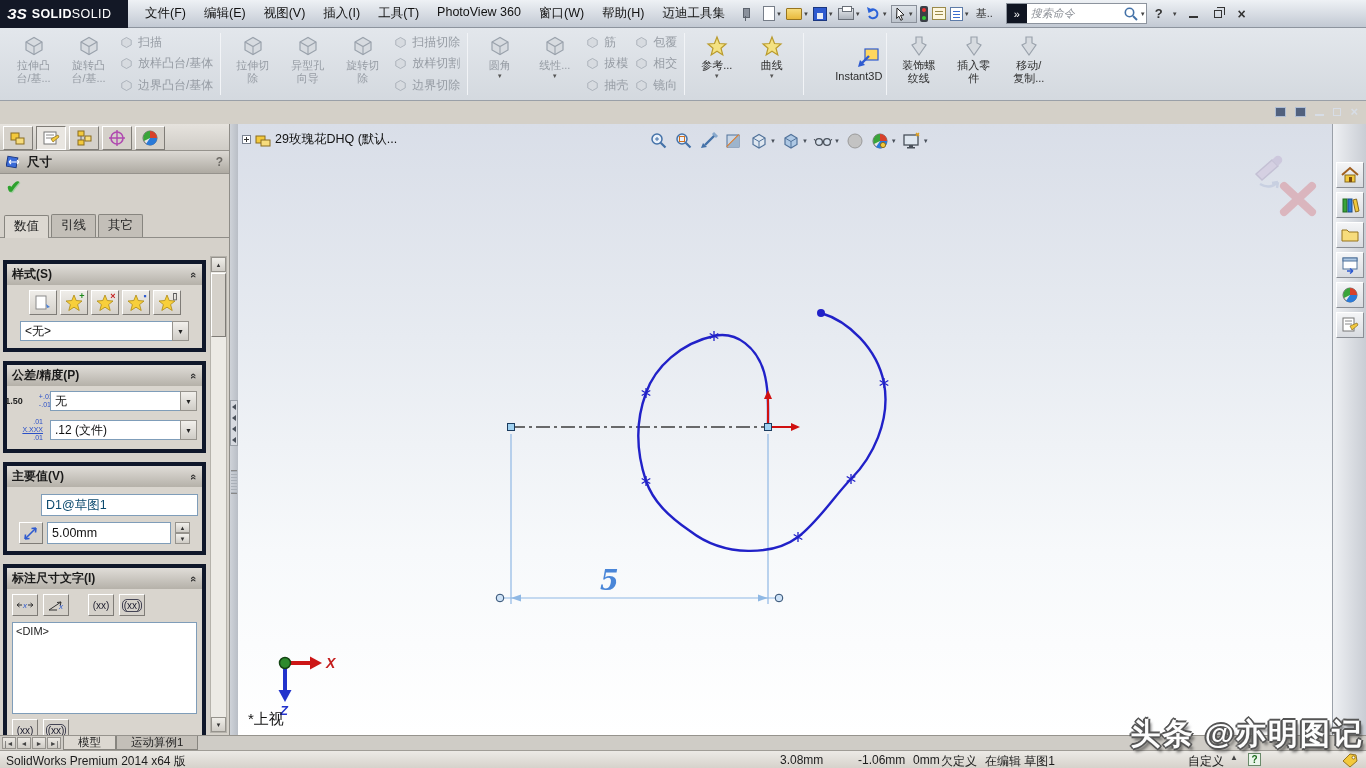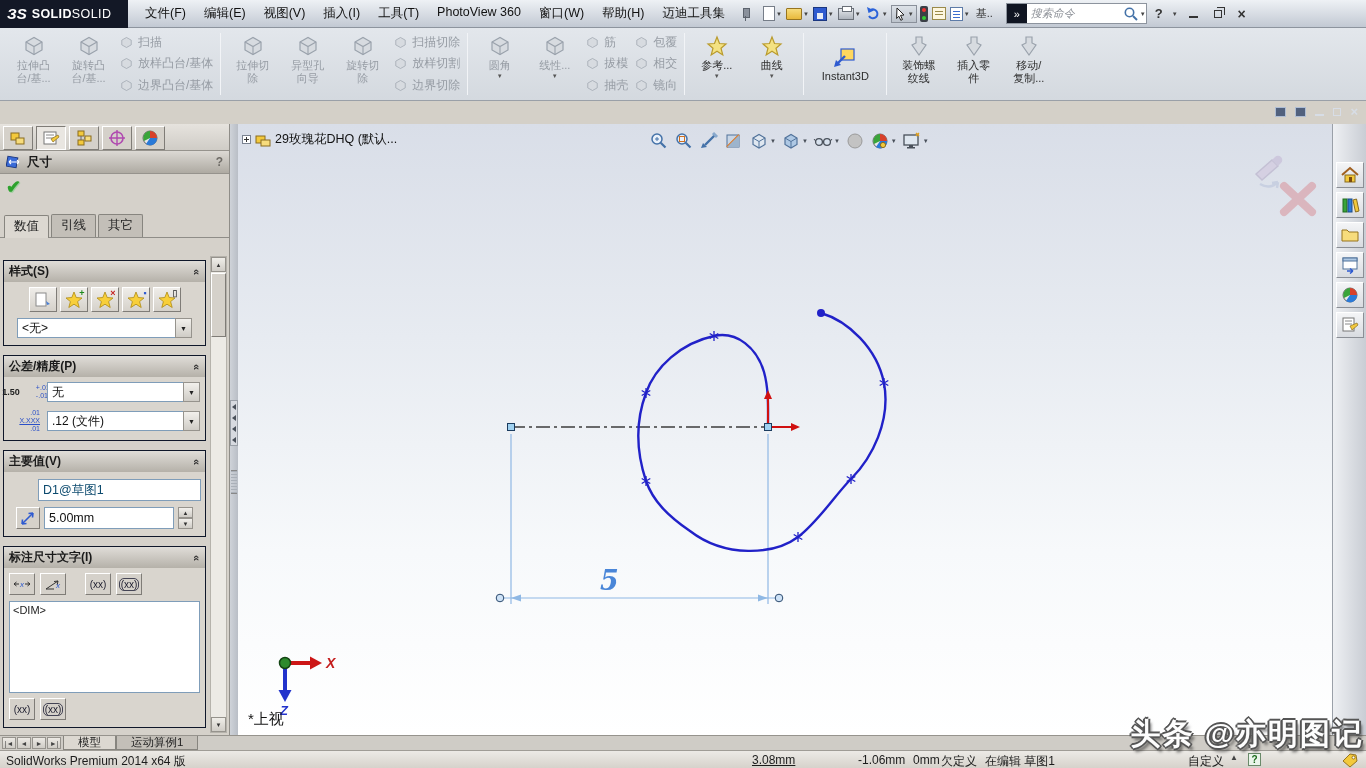--- a/index.html
+++ b/index.html
@@ -48,21 +48,21 @@
   .wres{width:8px;height:8px;border:1px solid #333;box-shadow:2px -2px 0 -0px #d9dee5,3px -3px 0 0 #333;}
   .wx{font-size:14px;font-weight:bold;line-height:1;}
 
   
   .ribbon{position:absolute;left:0;top:28px;width:1366px;height:73px;
     background:linear-gradient(#e3e7ec,#d4d9df);border-bottom:1px solid #9aa0a8;
     display:flex;align-items:stretch;padding:2px 0 2px 6px;}
   .rgroup{display:flex;align-items:stretch;}
   .rdiv{width:1px;background:#b2b8c0;border-right:1px solid #f2f4f7;margin:3px 4px;}
   .bbtn{width:55px;display:flex;flex-direction:column;align-items:center;padding-top:5px;}
-  .bbtn.wide{width:74px;justify-content:center;padding-top:0;}
+  .bbtn.wide{width:74px;justify-content:center;padding-top:0;align-items:flex-end;}
   .bico{width:26px;height:22px;flex-shrink:0;}
   .i1{fill:var(--ic,#d7dbe0);stroke:var(--ib,#9aa2ac);stroke-width:1.2;}
   .i2{fill:none;stroke:var(--ib,#9aa2ac);stroke-width:1.1;}
   .blabel{margin-top:2px;font-size:11px;line-height:1.15;text-align:center;white-space:pre-line;color:#969ca4;}
   .rgroup.enabled .blabel{color:#2d2d2d;}
   .rgroup.g-ref{--ic:#f4e282;--ib:#b99b2e;}
   .rgroup.g-i3d{--ic:#ffd75e;--ib:#2f5bd0;}
   .ddarrow{display:none;font-size:6px;color:#555;margin-top:1px;}
   .bbtn.dd .ddarrow{display:block;}
   .rsmall{display:flex;flex-direction:column;justify-content:space-around;padding:2px 3px;}
@@ -95,21 +95,21 @@
     padding:0 6px;gap:5px;border-bottom:1px solid #96938d;}
   .pm-title{font-size:12.5px;font-weight:bold;color:#1a1a1a;flex:1;}
   .pm-help{font-size:12px;color:#6e6b66;font-weight:bold;}
   .ok-row{height:26px;display:flex;align-items:center;padding-left:6px;}
   .okmark{color:#2ea22e;font-size:18px;font-weight:bold;text-shadow:1px 1px 0 #9fcf9f;}
   .vtabs{display:flex;gap:2px;padding:14px 0 0 4px;border-bottom:1px solid #8f8d88;}
   .vtab{padding:2px 9px 3px;font-size:12.5px;background:#c3bfb8;border:1px solid #87857f;border-bottom:none;
     border-radius:2px 2px 0 0;color:#222;}
   .vtab.active{background:#dcd8d1;position:relative;top:1px;}
   .pm-body{position:absolute;left:0;top:128px;bottom:0;width:209px;padding:8px 3px 0 3px;overflow:hidden;}
-  .sec{border:1px solid #0f172a;margin-bottom:9px;background:#d9d5ce;}
+  .sec{border:4px solid #0f172a;margin-bottom:9px;background:#d9d5ce;}
   .sec-h{height:21px;background:linear-gradient(#e0ddd8,#b5b1a9);display:flex;align-items:center;
     padding:0 5px;font-size:12px;font-weight:bold;color:#1a1a1a;}
   .sec-h span.t{flex:1;}
   .chev{display:inline-block;transform:rotate(90deg);font-size:11px;color:#333;font-weight:bold;}
   .sec-b{padding:5px 5px 7px;}
   .stars{display:flex;justify-content:center;gap:3px;margin-bottom:6px;}
   .starbtn{width:28px;height:25px;border:1px solid;border-color:#fff #7f7c77 #7f7c77 #fff;background:linear-gradient(#efede9,#d5d1ca);
     display:flex;align-items:center;justify-content:center;position:relative;}
   .starbtn svg{width:20px;height:18px;}
   .badge{position:absolute;font-size:9px;font-weight:bold;right:2px;top:1px;line-height:1;}
@@ -189,21 +189,21 @@
     display:flex;align-items:center;justify-content:center;font-size:7px;color:#444;line-height:1;}
   .dtab{padding:0 14px;font-size:11.5px;display:flex;align-items:center;background:#c3bfb8;
     border:1px solid #87857f;border-top:none;color:#222;}
   .dtab.active{background:#dcd8d1;}
 
   
   .statusbar{position:absolute;left:0;top:750px;width:1366px;height:18px;
     background:linear-gradient(#eceae6,#d6d2cb);border-top:1px solid #9f9c96;font-size:12px;color:#1c1c1c;}
   .statusbar span{position:absolute;top:2px;white-space:nowrap;}
   .st-product{left:6px;}
-  .st-x{left:752px;text-decoration:underline;} .st-y{left:858px;} .st-z{left:913px;} .st-state{left:941px;}
+  .st-x{left:780px;} .st-y{left:858px;} .st-z{left:913px;} .st-state{left:941px;}
   .st-edit{left:985px;} .st-config{left:1188px;}
   .st-tri{left:1230px;font-size:8px;color:#444;}
   .st-help{left:1248px;width:13px;height:13px;border:1px solid #6a8a6a;background:#eaf5ea;color:#1a6a1a;
     font-size:10px;font-weight:bold;text-align:center;line-height:12px;}
   .st-tag{left:1342px;top:1px;}
 
   
   .watermark{position:absolute;right:2px;bottom:13px;font-size:30px;font-weight:bold;letter-spacing:2px;color:#fdfdfd;
     text-shadow:-2px 0 0 #555,2px 0 0 #555,0 -2px 0 #555,0 2px 0 #555,-1px -1px 0 #555,1px 1px 0 #555,3px 4px 3px rgba(40,40,40,.6);
     z-index:50;white-space:nowrap;}

